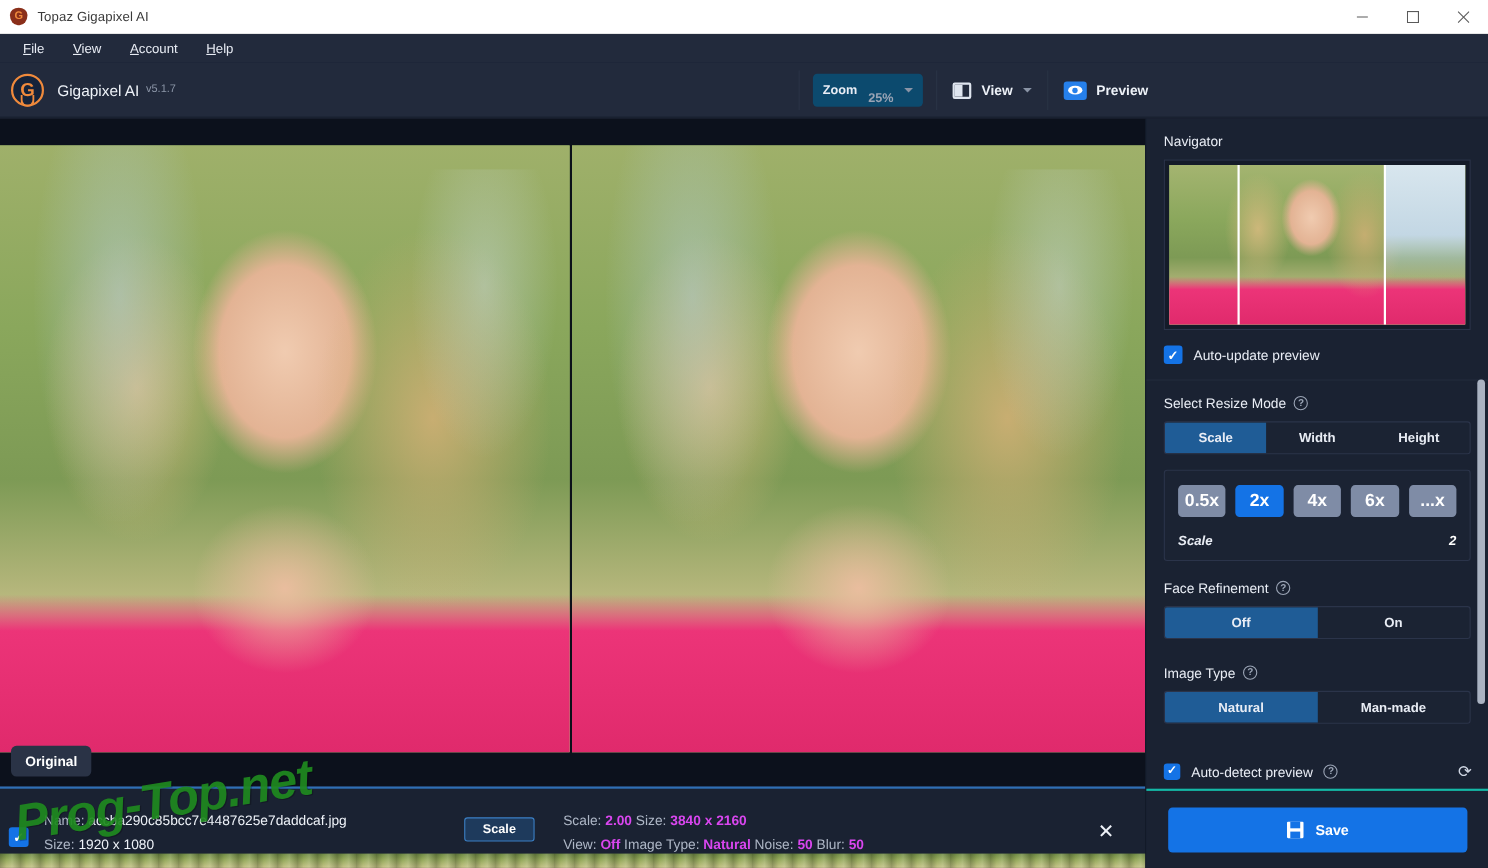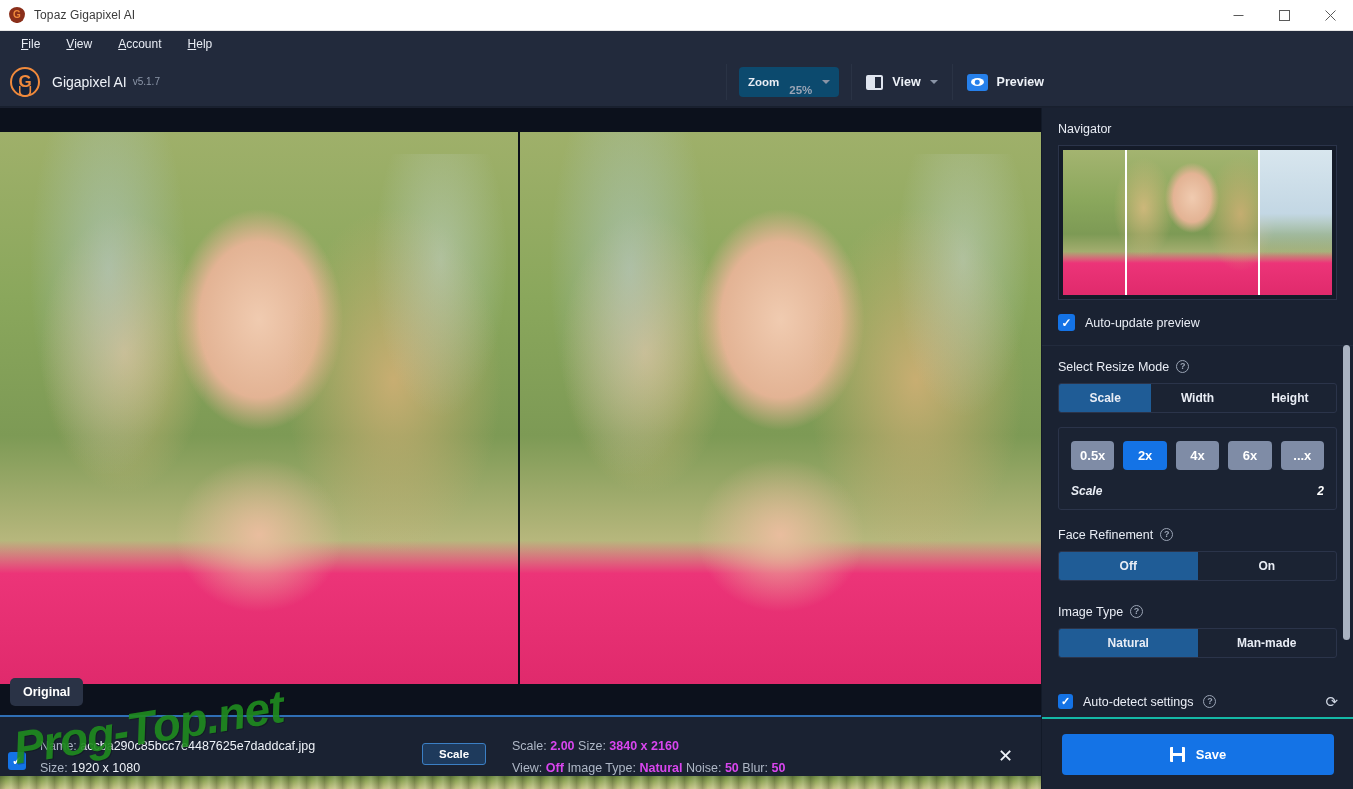--- a/index.html
+++ b/index.html
@@ -279,21 +279,21 @@
     margin-top: 14px;
     border: 1px solid #2b344a; border-radius: 3px;
     padding: 13px 12px 11px 12px;
     background: #1b2333;
   }
   .scalebtns { display: flex; gap: 9px; }
   .sbtn {
     flex: 1; height: 29px; border-radius: 4px;
     background: #7f8ca6;
     display: flex; align-items: center; justify-content: center;
-    font-size: 13px; color: #ffffff; font-weight: bold;
+    font-size: 16px; color: #ffffff; font-weight: bold;
   }
   .sbtn.active { background: #1473e6; }
   .scalerow {
     display: flex; justify-content: space-between; align-items: center;
     margin-top: 14px;
   }
   .scalerow .k { font-size: 12px; color: #e9edf5; font-style: italic; font-weight: bold; }
   .scalerow .v { font-size: 12px; color: #ffffff; font-style: italic; font-weight: bold; }
 
   .sbscroll {
@@ -543,21 +543,21 @@
         <span class="help">?</span>
       </div>
       <div class="segbar">
         <div class="segbtn active">Natural</div>
         <div class="segbtn">Man-made</div>
       </div>
     </div>
 
     <div class="autodetect">
       <span class="cbx small">✓</span>
-      <span class="txt" style="font-size:12.5px;color:#e9edf5;">Auto-detect settings</span>
+      <span class="txt" style="font-size:12.5px;color:#e9edf5;">Auto-detect preview</span>
       <span class="help">?</span>
       <span class="refresh">⟳</span>
     </div>
 
     <div class="sbscroll"></div>
 
     <div class="savewrap">
       <div class="savebtn">
         <span class="floppy"></span>
         <span>Save</span>

